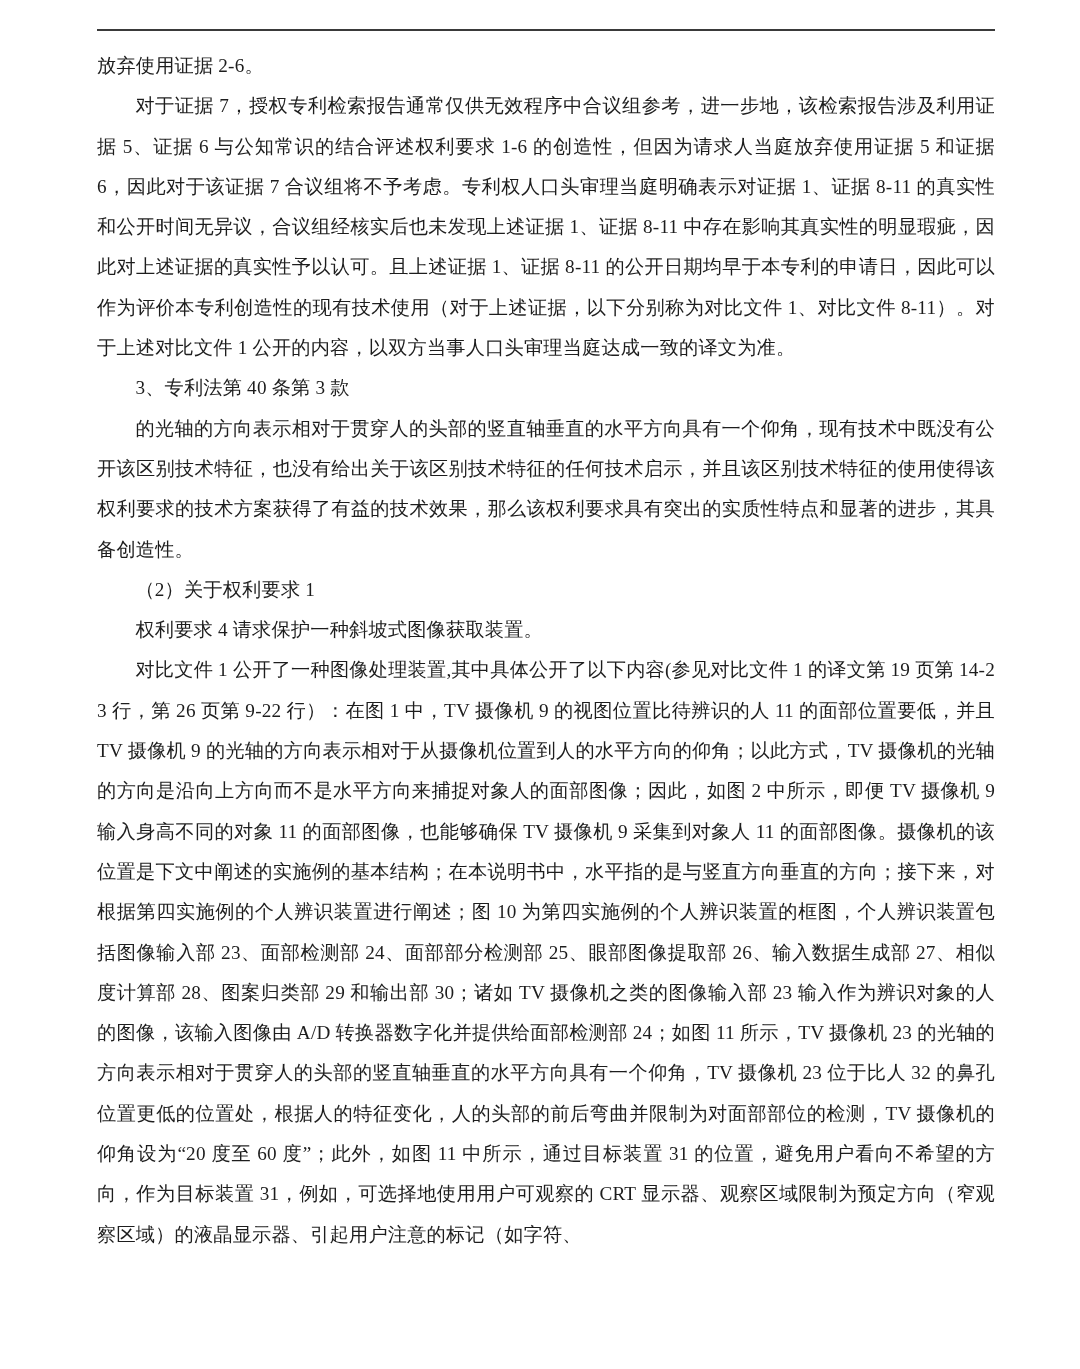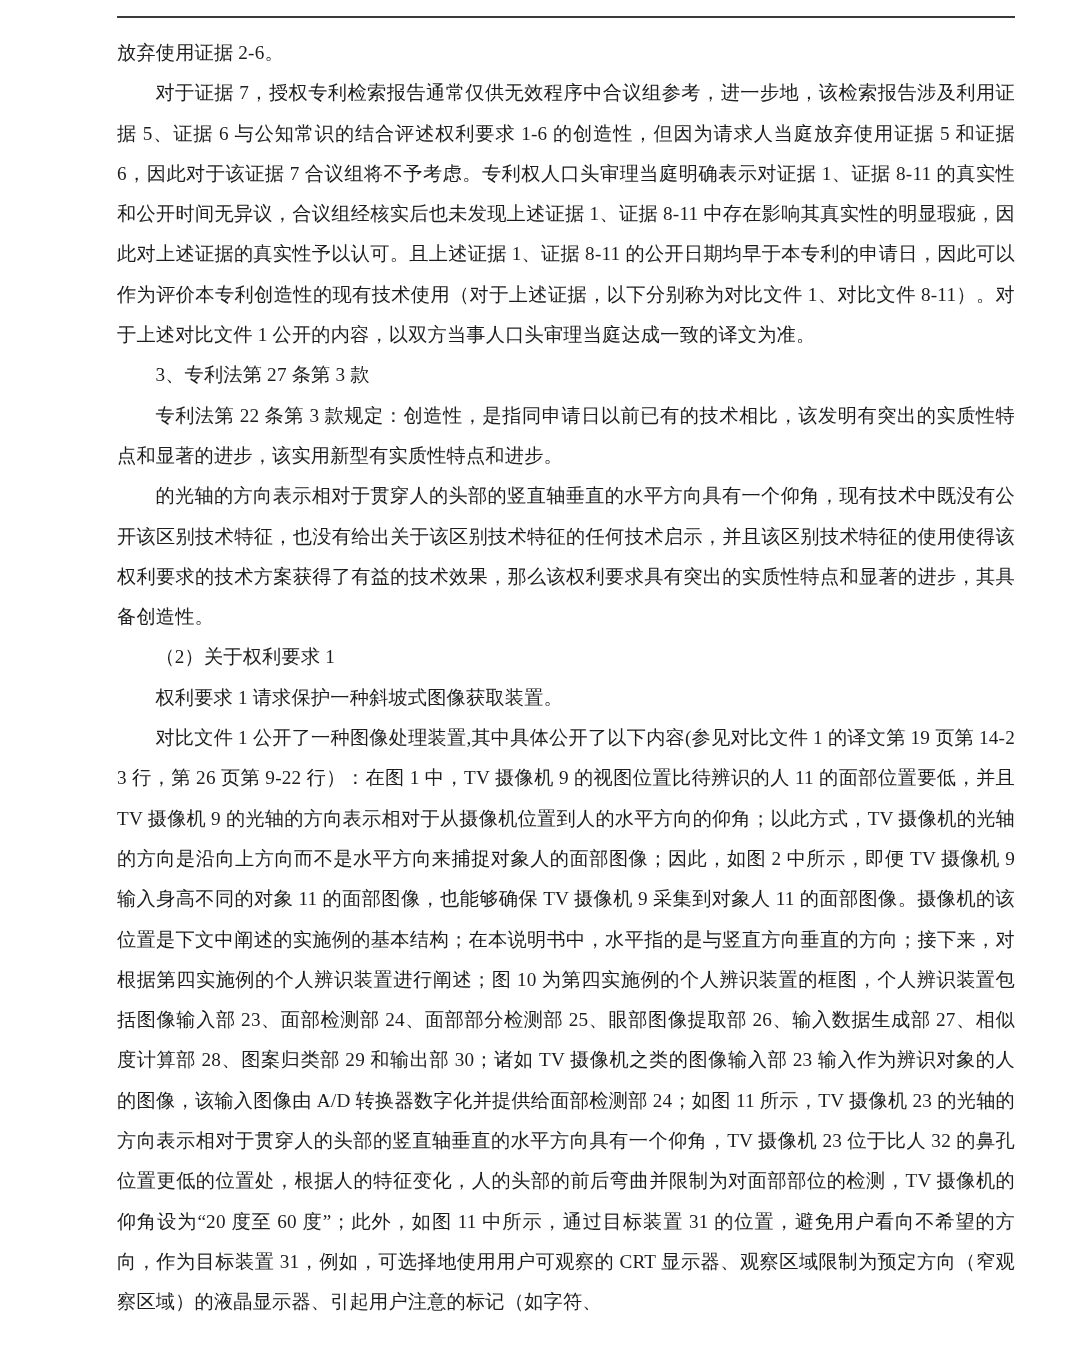--- a/index.html
+++ b/index.html
@@ -18,23 +18,22 @@
   #page {
     position: relative;
     width: 1080px;
     height: 1369px;
     background: #ffffff;
     box-sizing: border-box;
   }
   .page-body {
     position: absolute;
     left: 97px;
-    top: 16px;
+    top: 29px;
     width: 898px;
-    margin-left: 20px;
   }
   .header-rule {
     width: 898px;
     height: 0;
     border-top: 2px solid #3a3a3a;
     margin: 0 0 0 0;
   }
   .doc-flow {
     margin-top: 15px;
   }
@@ -66,27 +65,26 @@
   <div class="page-body">
 
     <div class="header-rule"></div>
 
     <div class="doc-flow">
 
       <p class="para noindent">放弃使用证据 2-6。</p>
 
       <p class="para indent">对于证据 7，授权专利检索报告通常仅供无效程序中合议组参考，进一步地，该检索报告涉及利用证据 5、证据 6 与公知常识的结合评述权利要求 1-6 的创造性，但因为请求人当庭放弃使用证据 5 和证据 6，因此对于该证据 7 合议组将不予考虑。专利权人口头审理当庭明确表示对证据 1、证据 8-11 的真实性和公开时间无异议，合议组经核实后也未发现上述证据 1、证据 8-11 中存在影响其真实性的明显瑕疵，因此对上述证据的真实性予以认可。且上述证据 1、证据 8-11 的公开日期均早于本专利的申请日，因此可以作为评价本专利创造性的现有技术使用（对于上述证据，以下分别称为对比文件 1、对比文件 8-11）。对于上述对比文件 1 公开的内容，以双方当事人口头审理当庭达成一致的译文为准。</p>
 
-      <p class="para indent">3、专利法第 27 条第 3 款</p>
+      <p class="para indent">3、专利法第 40 条第 3 款</p>
 
-      <p class="para indent">专利法第 22 条第 3 款规定：创造性，是指同申请日以前已有的技术相比，该发明有突出的实质性特点和显著的进步，该实用新型有实质性特点和进步。</p>
 
       <p class="para indent">的光轴的方向表示相对于贯穿人的头部的竖直轴垂直的水平方向具有一个仰角，现有技术中既没有公开该区别技术特征，也没有给出关于该区别技术特征的任何技术启示，并且该区别技术特征的使用使得该权利要求的技术方案获得了有益的技术效果，那么该权利要求具有突出的实质性特点和显著的进步，其具备创造性。</p>
 
       <p class="para indent">（2）关于权利要求 1</p>
 
-      <p class="para indent">权利要求 1 请求保护一种斜坡式图像获取装置。</p>
+      <p class="para indent">权利要求 4 请求保护一种斜坡式图像获取装置。</p>
 
       <p class="para indent">对比文件 1 公开了一种图像处理装置,其中具体公开了以下内容(参见对比文件 1 的译文第 19 页第 14-23 行，第 26 页第 9-22 行）：在图 1 中，TV 摄像机 9 的视图位置比待辨识的人 11 的面部位置要低，并且 TV 摄像机 9 的光轴的方向表示相对于从摄像机位置到人的水平方向的仰角；以此方式，TV 摄像机的光轴的方向是沿向上方向而不是水平方向来捕捉对象人的面部图像；因此，如图 2 中所示，即便 TV 摄像机 9 输入身高不同的对象 11 的面部图像，也能够确保 TV 摄像机 9 采集到对象人 11 的面部图像。摄像机的该位置是下文中阐述的实施例的基本结构；在本说明书中，水平指的是与竖直方向垂直的方向；接下来，对根据第四实施例的个人辨识装置进行阐述；图 10 为第四实施例的个人辨识装置的框图，个人辨识装置包括图像输入部 23、面部检测部 24、面部部分检测部 25、眼部图像提取部 26、输入数据生成部 27、相似度计算部 28、图案归类部 29 和输出部 30；诸如 TV 摄像机之类的图像输入部 23 输入作为辨识对象的人的图像，该输入图像由 A/D 转换器数字化并提供给面部检测部 24；如图 11 所示，TV 摄像机 23 的光轴的方向表示相对于贯穿人的头部的竖直轴垂直的水平方向具有一个仰角，TV 摄像机 23 位于比人 32 的鼻孔位置更低的位置处，根据人的特征变化，人的头部的前后弯曲并限制为对面部部位的检测，TV 摄像机的仰角设为“20 度至 60 度”；此外，如图 11 中所示，通过目标装置 31 的位置，避免用户看向不希望的方向，作为目标装置 31，例如，可选择地使用用户可观察的 CRT 显示器、观察区域限制为预定方向（窄观察区域）的液晶显示器、引起用户注意的标记（如字符、</p>
 
     </div>
   </div>
 </div>
 
 </body></html>

